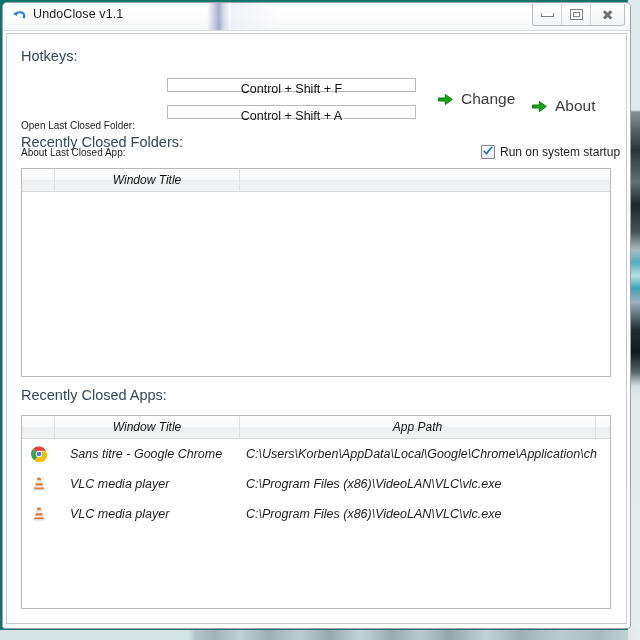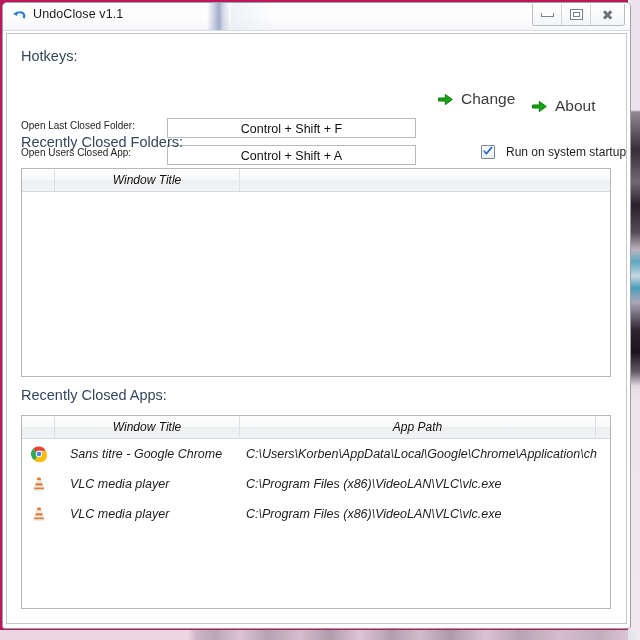--- a/index.html
+++ b/index.html
@@ -7,21 +7,21 @@
     width: 640px; height: 640px;
     overflow: hidden;
     background: #ffffff;
     font-family: "Liberation Sans", sans-serif;
   }
 
   
   #desktop {
     position: relative;
     width: 640px; height: 640px;
-    background: #be185d;
+    background: #0f766e;
     overflow: hidden;
   }
 
   
   .bg-strip {
     position: absolute;
     top: 0; right: 0;
     width: 9px; height: 640px;
     background: linear-gradient(180deg,
         #f2f4f8 0px, #f2f4f8 110px,
@@ -155,49 +155,48 @@
   .field-label {
     position: absolute;
     font-size: 10px;
     color: #1d1d1d;
     white-space: nowrap;
     margin-top: 37px;
   }
 
   .hotkey-box {
     position: absolute;
-    height: 20px;
+    height: 14px;
     line-height: 20px;
     background: #ffffff;
     border: 1px solid #b6babf;
     font-size: 12.5px;
     color: #111111;
     text-align: center;
     box-sizing: border-box;
-    margin-top: 40px;
   }
 
   .link-btn {
     position: absolute;
     display: flex;
     align-items: center;
     gap: 7px;
     cursor: pointer;
   }
   .link-btn .lbl {
     font-size: 15.5px;
     color: #3c3c3c;
     white-space: nowrap;
   }
   .arrow-icon { width: 17px; height: 17px; display:block; }
 
   
   .chk-wrap {
     position: absolute;
-    display: flex; align-items: center; gap: 11px;
+    display: flex; align-items: center; gap: 5px;
     cursor: pointer;
   }
   .chkbox {
     width: 12px; height: 12px;
     border: 1px solid #7a8793;
     background: linear-gradient(180deg,#fdfdfe,#eceff3);
     border-radius: 1px;
     position: relative;
     flex: 0 0 auto;
   }
@@ -303,21 +302,21 @@
       </div>
     </div>
 
     <div id="client">
 
       <div class="section-head" style="left:14px; top:14px;">Hotkeys:</div>
 
       <div class="field-label" style="left:14px; top:49px;">Open Last Closed Folder:</div>
       <div class="hotkey-box" style="left:160px; top:44px; width:249px;">Control + Shift + F</div>
 
-      <div class="field-label" style="left:14px; top:76px;">Open Users Closed App:</div>
+      <div class="field-label" style="left:14px; top:76px;">About Last Closed App:</div>
       <div class="hotkey-box" style="left:160px; top:71px; width:249px;">Control + Shift + A</div>
 
       <div class="link-btn" style="left:430px; top:56px;">
         <span class="arrow-icon">
           <svg width="17" height="17" viewBox="0 0 17 17">
             <path d="M1.5 7.0 H8.3 V3.4 L15.3 8.5 L8.3 13.6 V10.0 H1.5 Z" fill="#17a417" stroke="#0d7a0d" stroke-width="1" stroke-linejoin="round"></path>
           </svg>
         </span>
         <span class="lbl">Change</span>
       </div>

